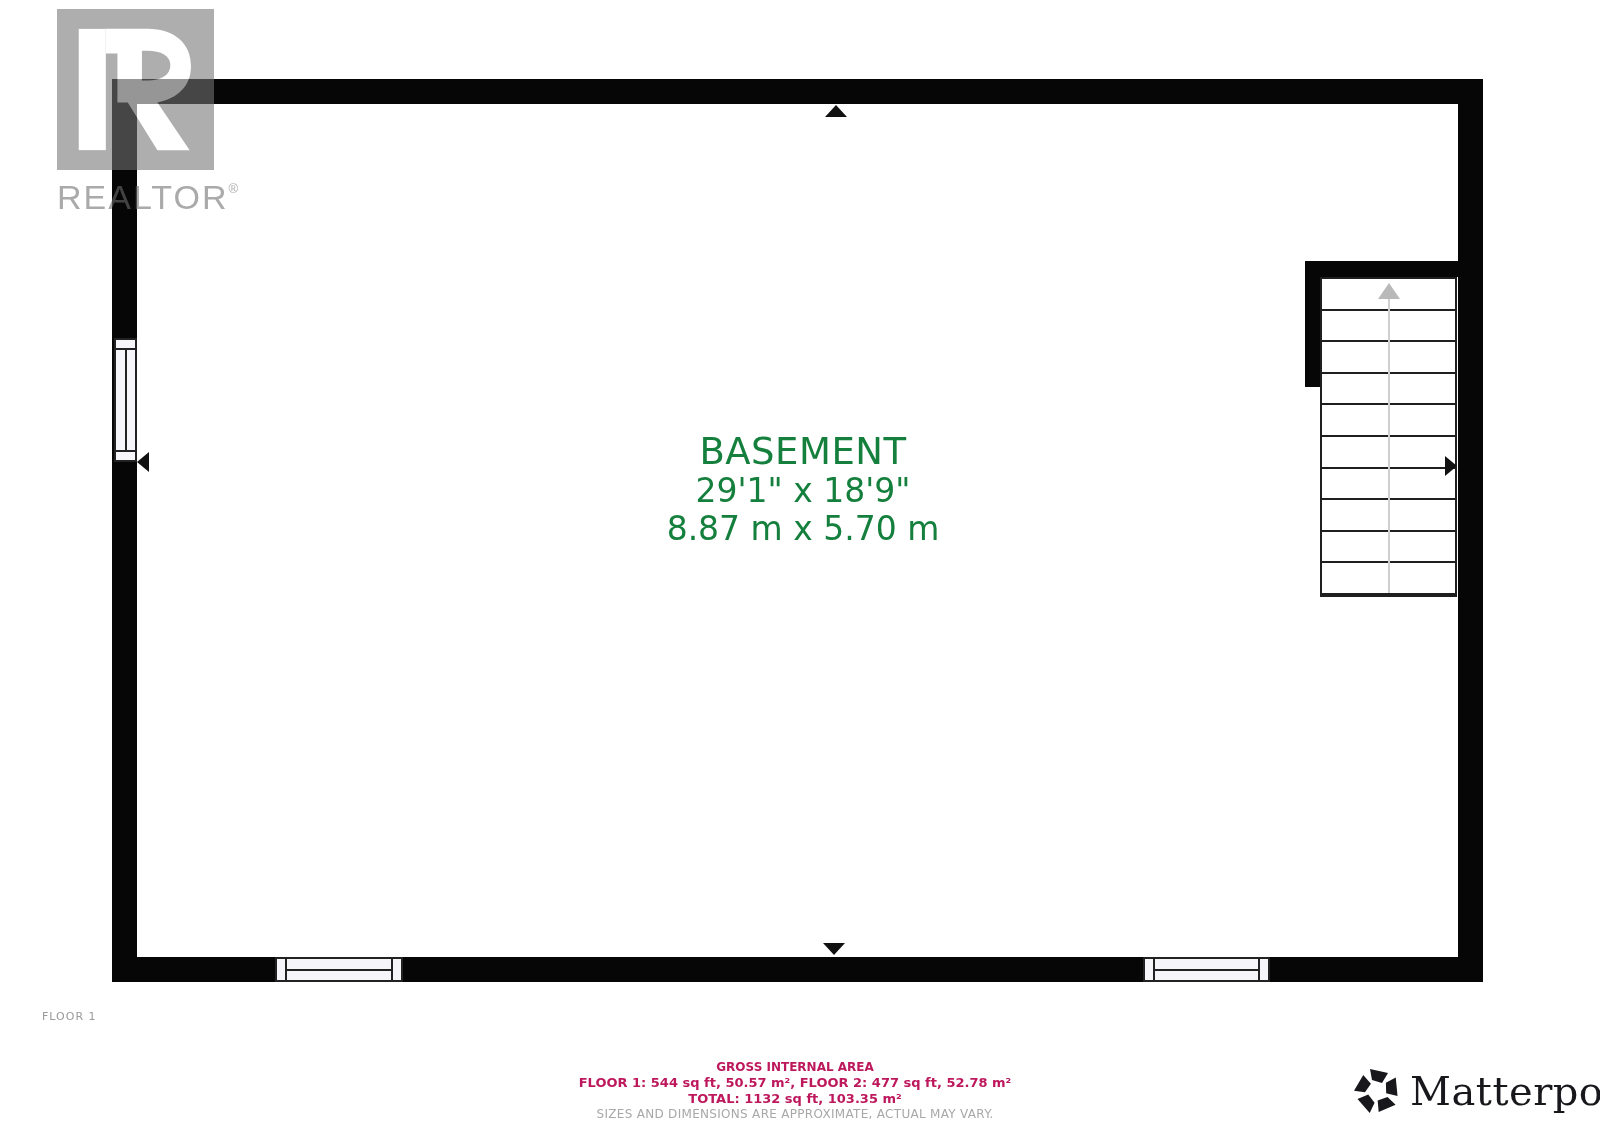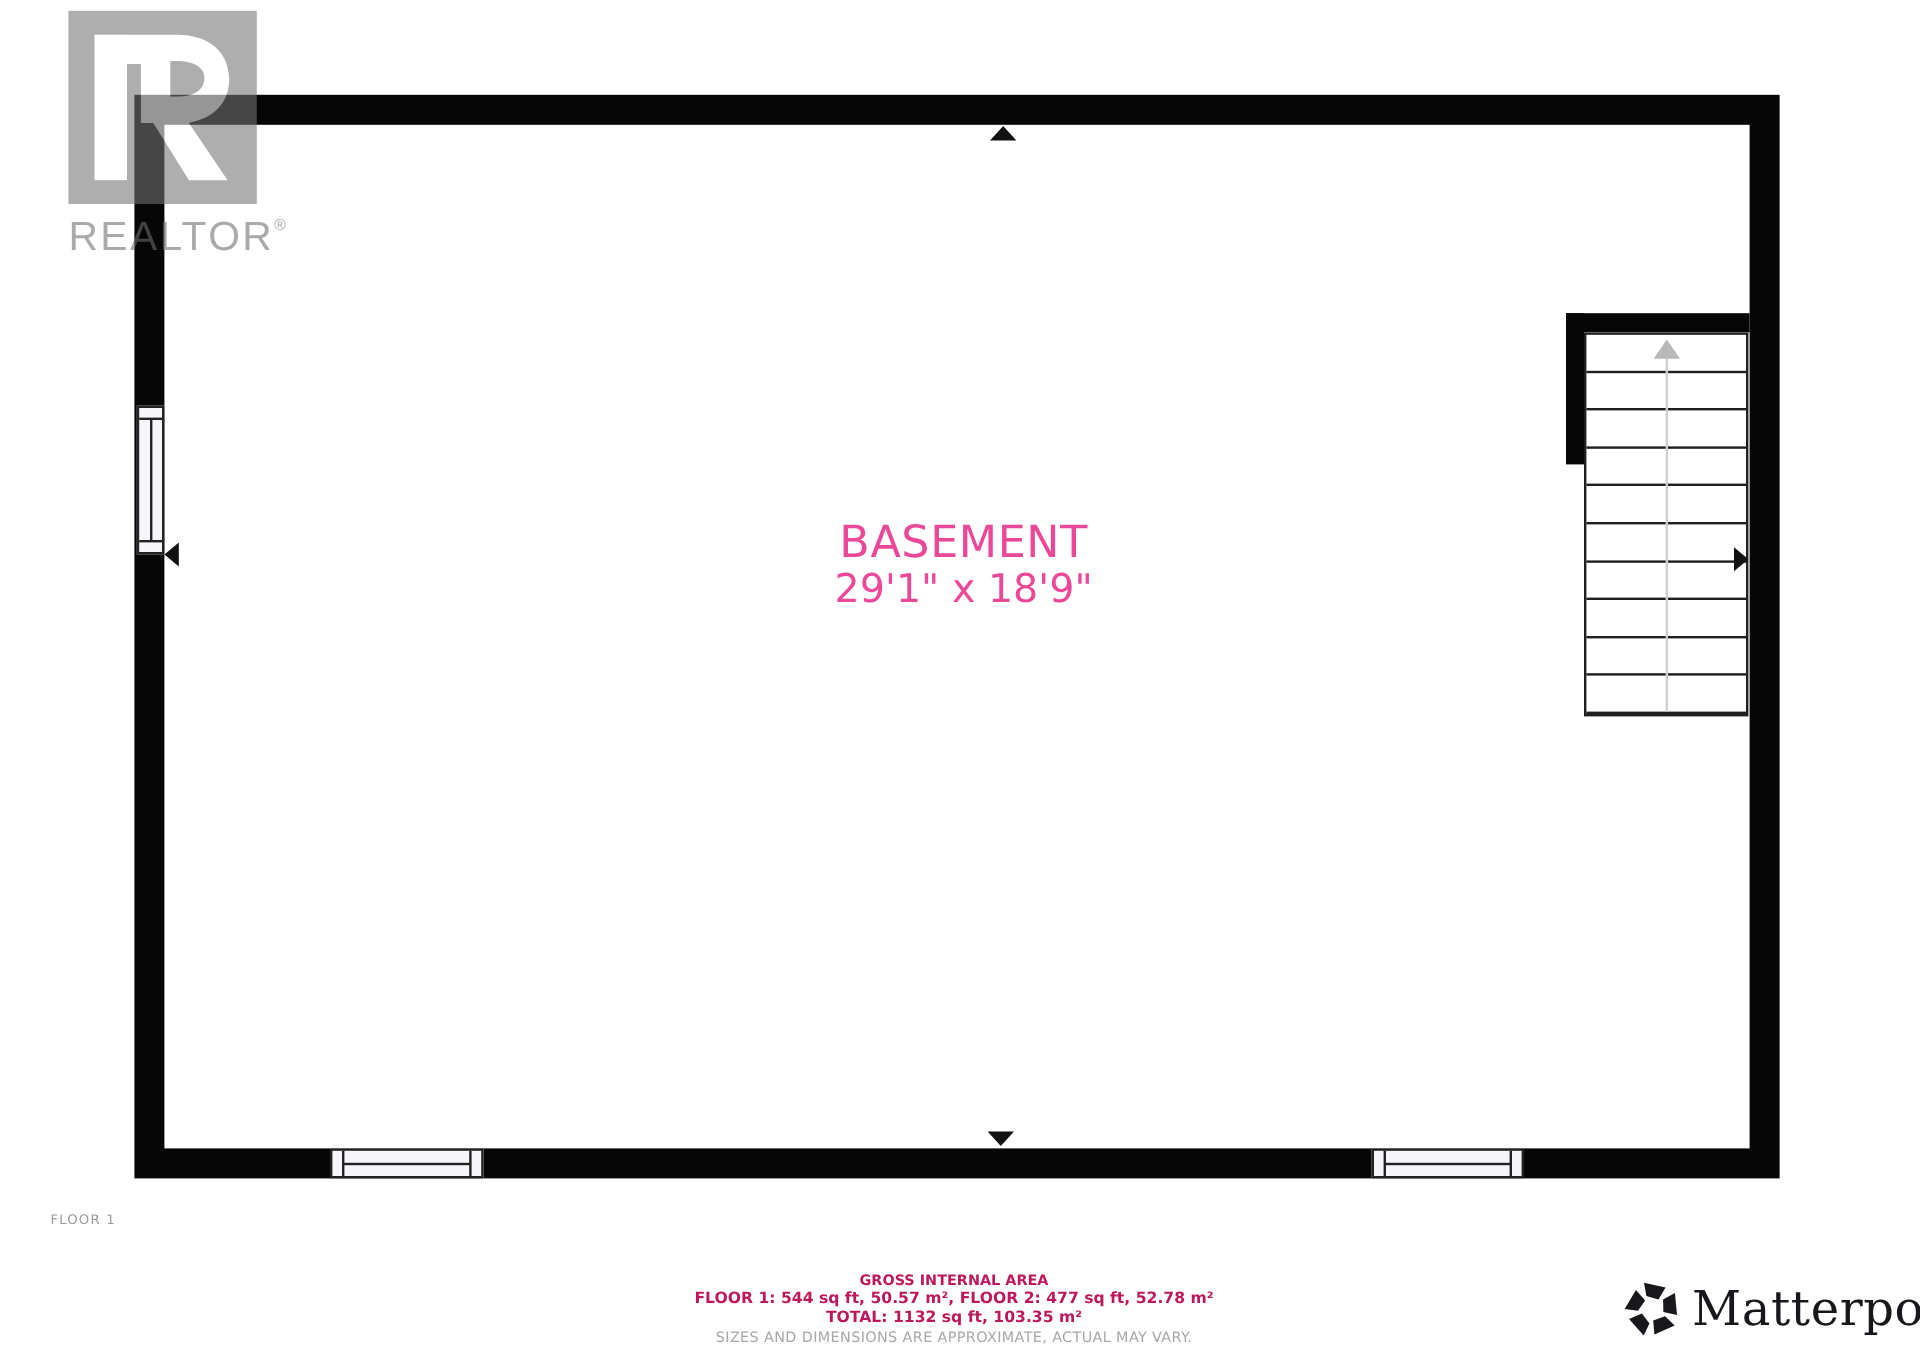--- a/index.html
+++ b/index.html
@@ -53,21 +53,21 @@
                border-left:11px solid transparent; border-right:11px solid transparent; border-bottom:12px solid #111; }
   .mk-bottom { left:823px;  top:943px;
                border-left:11px solid transparent; border-right:11px solid transparent; border-top:12px solid #111; }
   .mk-left   { left:137px;  top:452px;
                border-top:10px solid transparent; border-bottom:10px solid transparent; border-right:12px solid #111; }
   .mk-right  { left:1445px; top:456px;
                border-top:10px solid transparent; border-bottom:10px solid transparent; border-left:12px solid #111; }
 
   
   .room-label { position:absolute; left:803px; top:432px; transform:translateX(-50%);
-                text-align:center; color:#ec4899; white-space:nowrap; }
+                text-align:center; color:#15803d; white-space:nowrap; }
   .room-name { font-size:37px; letter-spacing:0.5px; line-height:40px; }
   .room-dims { font-size:33px; line-height:38px; }
 
   
   .realtor { position:absolute; left:10px; top:9px; opacity:0.58;margin-left:47px; }
   .realtor-box { width:157px; height:161px; background:#757575; position:relative; }
   .realtor-box svg { position:absolute; left:14px; top:12px; }
   .realtor-text { margin-top:8px; font-family:"Liberation Sans", sans-serif;
                   font-size:34px; color:#6e6e6e; letter-spacing:2px; }
   .realtor-reg { font-size:13px; vertical-align:16px; letter-spacing:0; }
@@ -132,20 +132,21 @@
   </div>
 
   <div class="marker mk-top"></div>
   <div class="marker mk-bottom"></div>
   <div class="marker mk-left"></div>
   <div class="marker mk-right"></div>
 
   <div class="room-label">
     <div class="room-name">BASEMENT</div>
     <div class="room-dims">29'1" x 18'9"</div>
+    <div class="room-dims">8.87 m x 5.70 m</div>
   </div>
 
   <div class="realtor">
     <div class="realtor-box">
       <svg width="129" height="137" viewBox="0 0 100 100">
         <rect x="6" y="3" width="21" height="94" fill="#ffffff"></rect>
         <path d="M27,3 L59,3 C81,3 93,15 93,32 C93,47 83,57 67,60 L92,97 L67,97 L44,60 L36,60 L36,22 L27,22 Z" fill="#ffffff"></path>
         <path d="M55,20 L59,20 C70,20 77,24 77,31 C77,39 70,43 59,43 L55,43 Z" fill="#757575"></path>
       </svg>
     </div>

